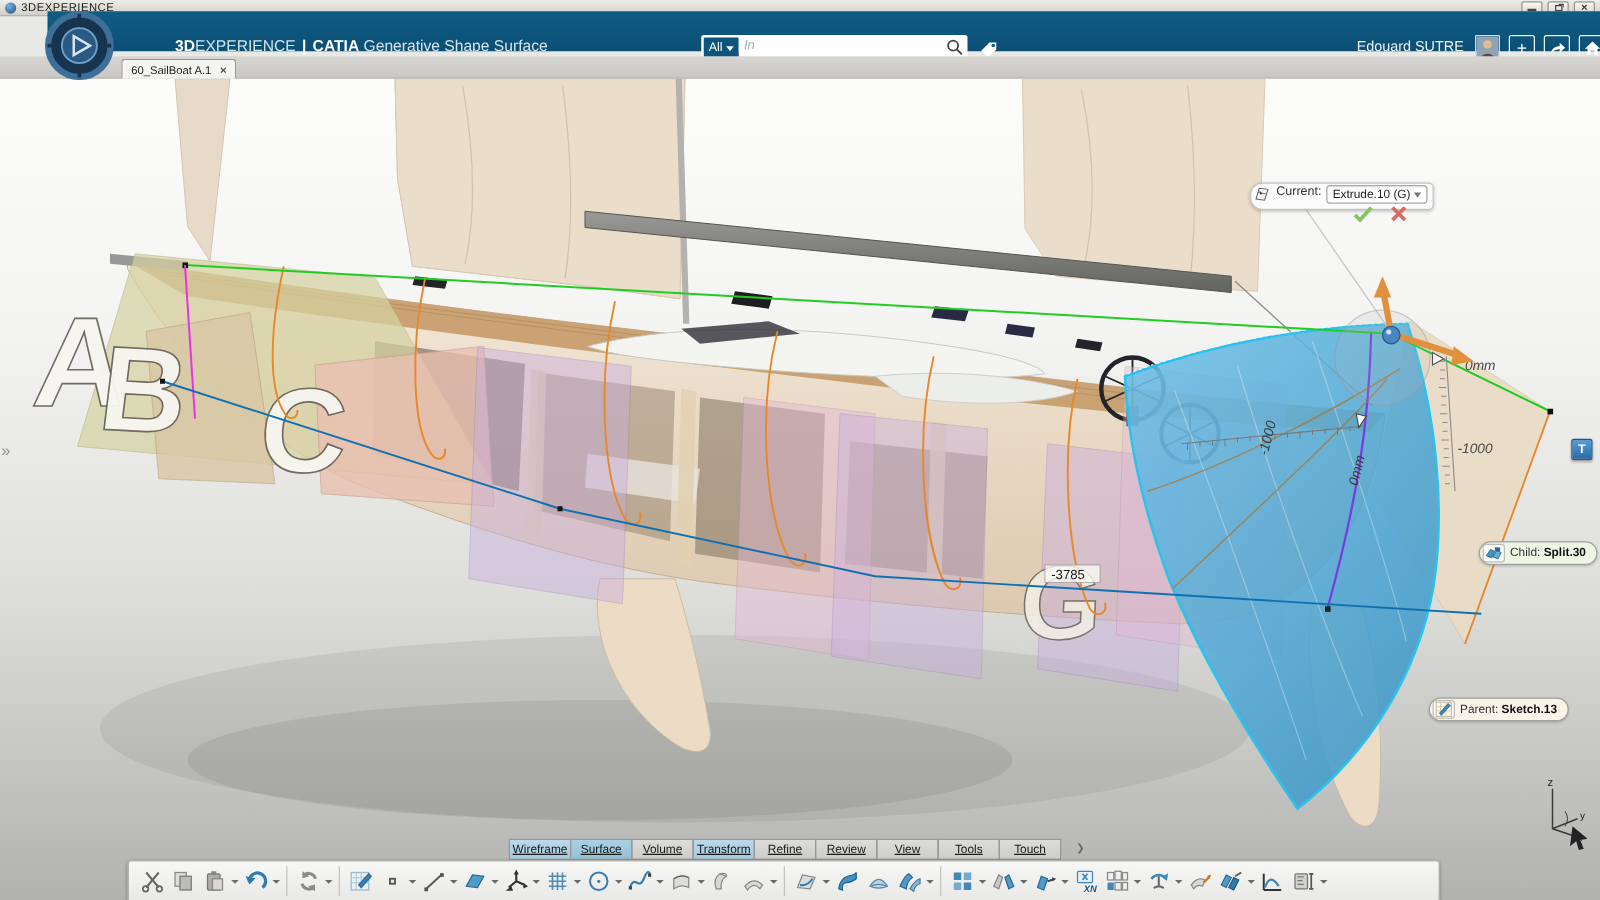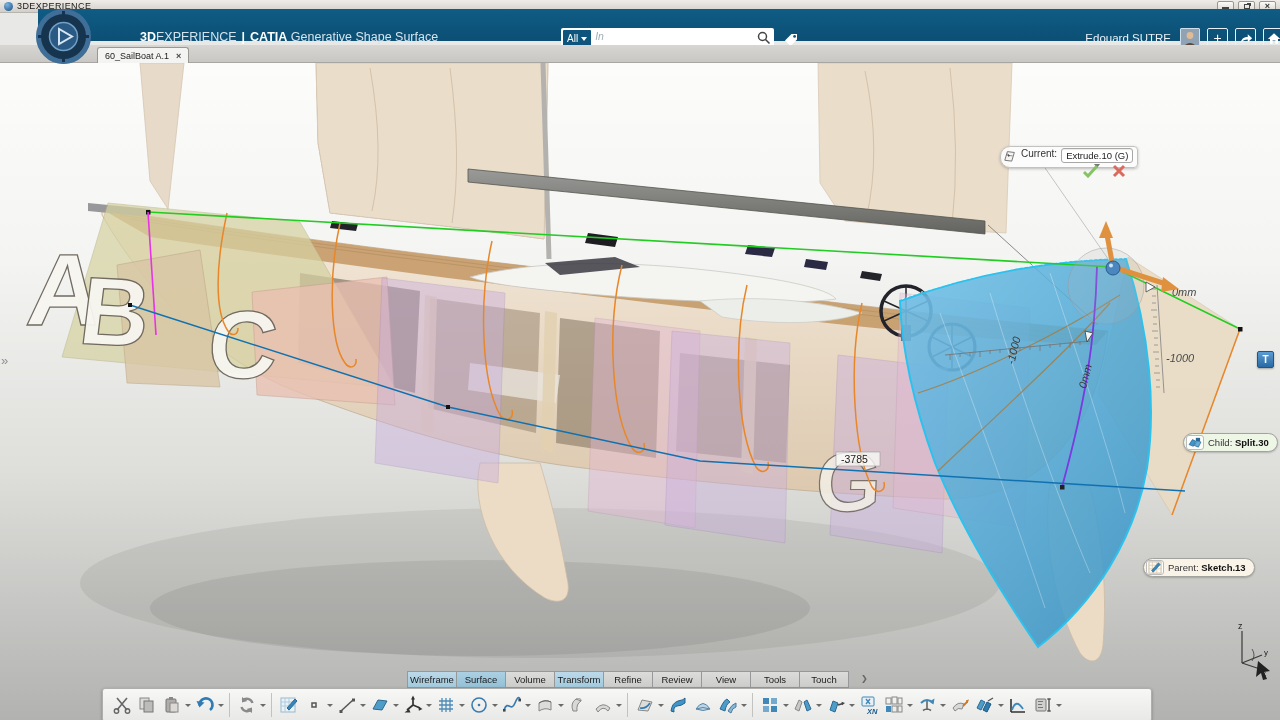--- a/index.html
+++ b/index.html
@@ -43,39 +43,39 @@
   #doctab .x{font-size:9px;color:#444;font-weight:bold;}
 
   
   #viewport{position:absolute;left:0;top:63px;width:1280px;height:657px;
     background:linear-gradient(180deg,#fcfcfb 0%,#f4f4f2 30%,#dededb 62%,#b2b2b0 100%);}
   #scene{position:absolute;left:0;top:0;}
 
   
   #assistant{position:absolute;left:1000px;top:83px;display:flex;align-items:flex-start;gap:4px;background:rgba(252,252,252,.92);border:1px solid #c2c2c0;border-radius:10px 4px 4px 10px;padding:1px 4px 1px 2px;box-shadow:0 1px 3px rgba(0,0,0,.25);}
   #assistant .albl{font-size:10px;color:#333;}
-  #assistant .adrop{display:flex;align-items:center;gap:3px;background:#fff;border:1px solid #a8a8a6;border-radius:3px;font-size:9.5px;color:#222;padding:1px 4px;height:15px;box-shadow:inset 0 1px 1px rgba(0,0,0,.08);flex-direction:column;}
+  #assistant .adrop{display:flex;align-items:center;gap:3px;background:#fff;border:1px solid #a8a8a6;border-radius:3px;font-size:9.5px;color:#222;padding:1px 4px;height:15px;box-shadow:inset 0 1px 1px rgba(0,0,0,.08);}
   #assistant .adrop .car{width:0;height:0;border-left:3px solid transparent;border-right:3px solid transparent;border-top:4px solid #777;}
   #ok-x{position:absolute;left:1082px;top:101px;display:flex;gap:13px;}
 
   
   .pill{position:absolute;display:flex;align-items:center;gap:4px;border:1px solid #a2a29e;border-radius:10px;padding:1px 8px 1px 2px;font-size:9.5px;color:#333;box-shadow:0 1px 2px rgba(0,0,0,.2);white-space:nowrap;}
   .pill b{color:#111;}
   #childpill{left:1183px;top:370px;background:#eef6e6;}
   #parentpill{left:1143px;top:495px;background:#faf3e8;}
   .pill .pico{width:18px;height:15px;display:flex;align-items:center;justify-content:center;background:#fdfdfc;border:1px solid #bbb;border-radius:3px;}
 
   #panel-chevron{position:absolute;left:1px;top:290px;font-size:13px;color:#909090;}
   #side-tile{position:absolute;left:1257px;top:288px;width:17px;height:17px;border-radius:2px;
     background:linear-gradient(#5a9cd4,#2a6aa4);border:1px solid #1c568c;color:#fff;font-size:10px;font-weight:bold;
     display:flex;align-items:center;justify-content:center;box-shadow:0 1px 2px rgba(0,0,0,.3);}
 
   
   #ribbon-tabs{position:absolute;left:408px;top:608px;display:flex;height:17px;}
-  .rtab{width:50px;height:17px;display:flex;align-items:center;justify-content:center;font-size:9.5px;color:#1a1a1a;border:1px solid #98989a;margin-left:-1px;}
+  .rtab{width:50px;height:17px;display:flex;align-items:center;justify-content:center;font-size:9.5px;color:#1a1a1a;border:1px solid #98989a;margin-left:-1px;text-decoration:underline;}
   .rtab.blue{background:linear-gradient(#bcd9e9,#a2cadd);}
   .rtab.blue-active{background:linear-gradient(#acd0e3,#93c0d6);}
   .rtab.gray{background:linear-gradient(#dcdcda,#cccccb);}
   #rtab-more{position:absolute;left:861px;top:611px;font-size:8px;color:#666;}
 
   
   #toolbar{position:absolute;left:102px;top:625px;width:1050px;height:34px;
     background:linear-gradient(#f7f7f6,#e8e8e6);border:1px solid #aeaeac;border-radius:3px;
     box-shadow:0 1px 3px rgba(0,0,0,.3);display:flex;align-items:center;padding:0 6px;}
   .tool{width:25px;height:26px;display:flex;align-items:center;justify-content:center;border-radius:2px;}

